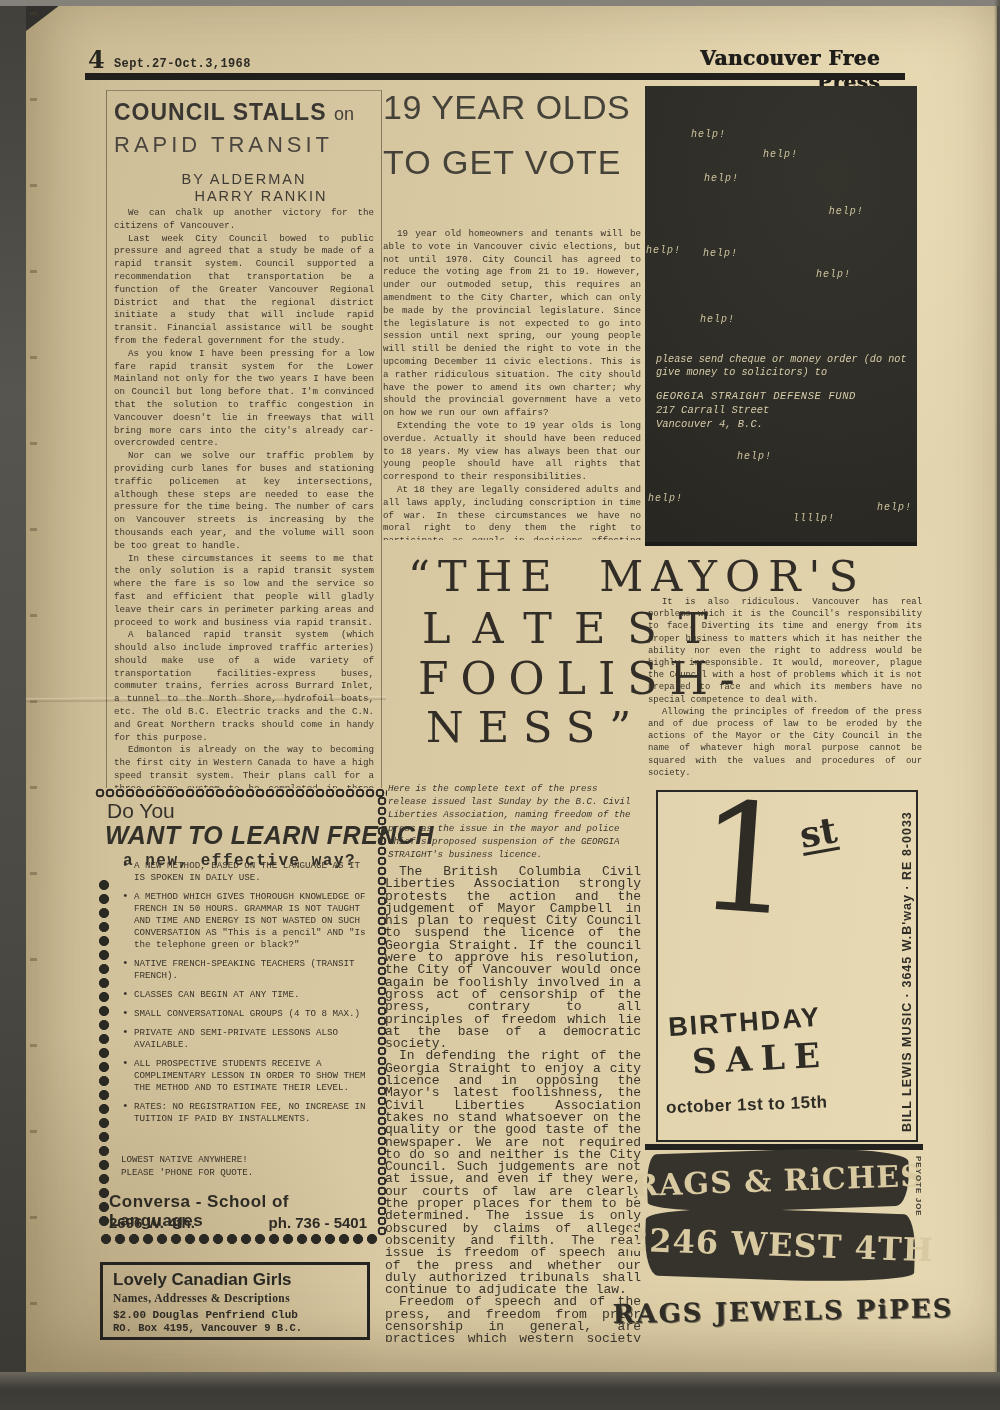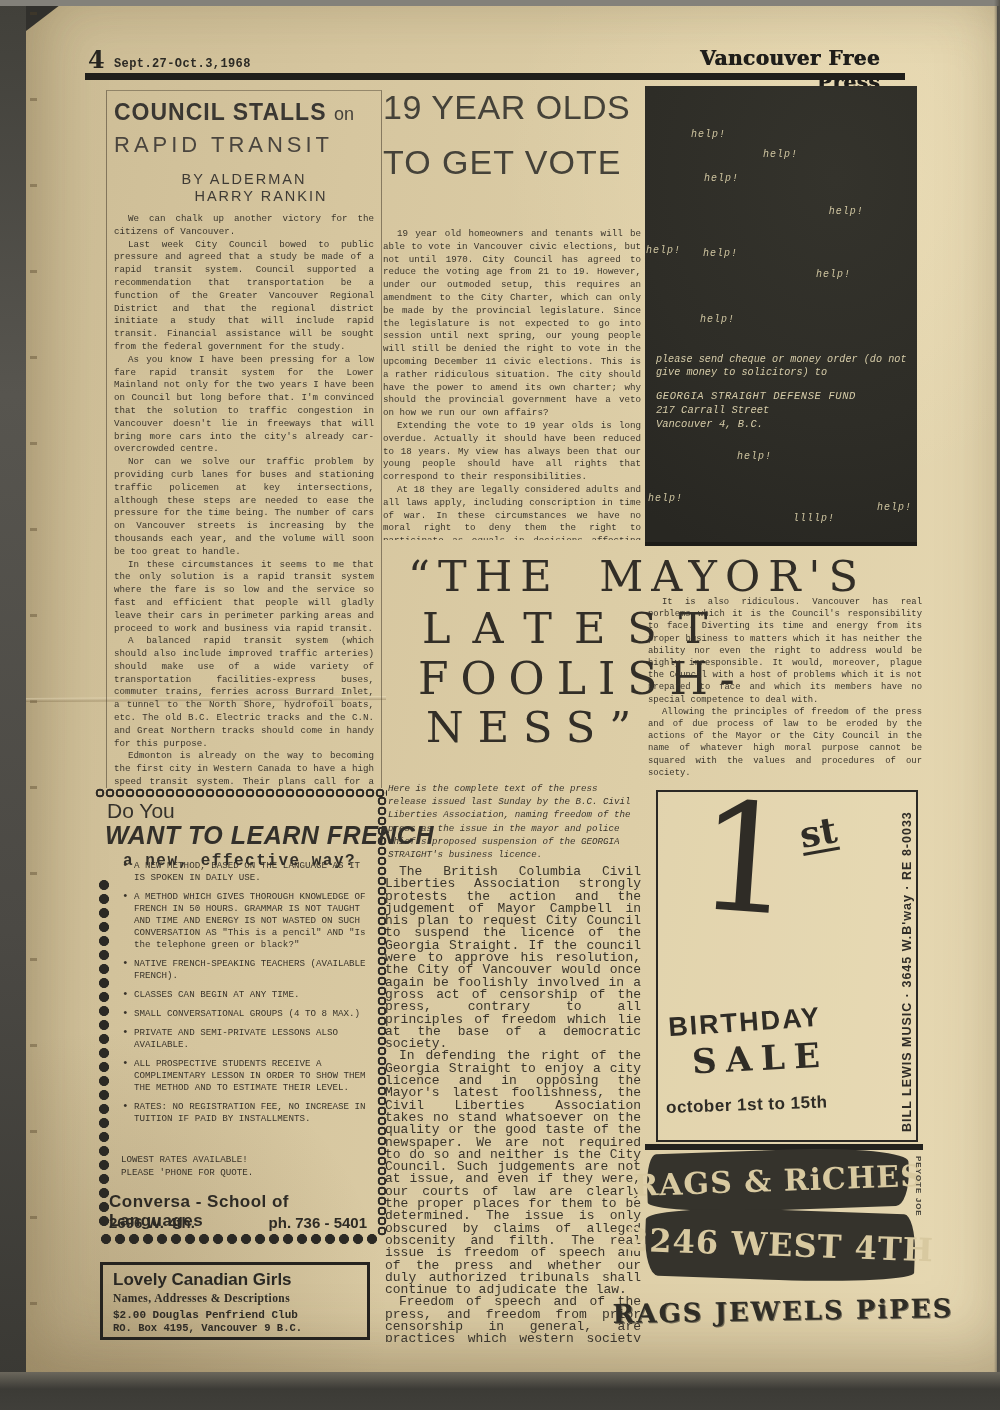--- a/index.html
+++ b/index.html
@@ -44,21 +44,21 @@
   .art-transit{position:absolute;left:106px;top:90px;width:276px;height:698px;overflow:hidden;
     border-left:1px solid rgba(70,60,45,.55);border-right:1px solid rgba(70,60,45,.55);
     border-top:1px solid rgba(70,60,45,.45);padding:8px 7px 0;box-sizing:border-box;}
   .t-h1{font:700 23px/26px "Liberation Sans",sans-serif;color:#3a3732;letter-spacing:1px;}
   .t-h1 .suffix{font:400 18px "Liberation Sans",sans-serif;color:#45413a;letter-spacing:0;}
   .t-h2{margin-top:7px;font:400 22px/26px "Liberation Sans",sans-serif;letter-spacing:4px;color:#4a453e;}
   .t-by1{margin-top:13px;text-align:center;font:400 14.5px/17px "Liberation Sans",sans-serif;
     letter-spacing:2px;color:#3f3b35;}
   .t-by2{text-align:center;padding-left:34px;font:400 14.5px/17px "Liberation Sans",sans-serif;
     letter-spacing:2px;color:#3f3b35;}
-  .t-body{margin-top:8px;}
+  .t-body{margin-top:2px;}
 
   
   .vh1{position:absolute;left:383px;top:88px;font:400 34px/38px "Liberation Sans",sans-serif;
     color:#454239;letter-spacing:.5px;}
   .vh2{position:absolute;left:383px;top:143px;font:400 34px/38px "Liberation Sans",sans-serif;
     color:#454239;letter-spacing:1px;}
   .v-body{position:absolute;left:383px;top:228px;width:258px;height:312px;overflow:hidden;}
 
   
   .help-box{position:absolute;left:645px;top:86px;width:272px;height:456px;
@@ -253,28 +253,28 @@
     <div class="chain-v"></div>
     <div class="dots-v"></div>
     <div class="dots-h"></div>
     <div class="f-line1">Do You</div>
     <div class="f-line2">WANT TO LEARN FRENCH</div>
     <div class="f-line3">a new, effective way?</div>
     <ul class="f-bullets">
 
     <li>A NEW METHOD, BASED ON THE LANGUAGE AS IT IS SPOKEN IN DAILY USE.</li>
         <li>A METHOD WHICH GIVES THOROUGH KNOWLEDGE OF FRENCH IN 50 HOURS. GRAMMAR IS NOT TAUGHT AND TIME AND ENERGY IS NOT WASTED ON SUCH CONVERSATION AS "This is a pencil" AND "Is the telephone green or black?"</li>
-        <li>NATIVE FRENCH-SPEAKING TEACHERS (AVAILABLE FRENCH).</li>
+        <li>NATIVE FRENCH-SPEAKING TEACHERS (TRANSIT FRENCH).</li>
         <li>CLASSES CAN BEGIN AT ANY TIME.</li>
         <li>SMALL CONVERSATIONAL GROUPS (4 TO 8 MAX.)</li>
         <li>PRIVATE AND SEMI-PRIVATE LESSONS ALSO AVAILABLE.</li>
         <li>ALL PROSPECTIVE STUDENTS RECEIVE A COMPLIMENTARY LESSON IN ORDER TO SHOW THEM THE METHOD AND TO ESTIMATE THEIR LEVEL.</li>
         <li>RATES: NO REGISTRATION FEE, NO INCREASE IN TUITION IF PAID BY INSTALLMENTS.</li>
       </ul>
-    <div class="f-closing" style="position:absolute;left:26px;top:366px;">LOWEST RATES AVAILABLE!</div>
+    <div class="f-closing" style="position:absolute;left:26px;top:366px;">LOWEST NATIVE ANYWHERE!</div>
     <div class="f-closing" style="position:absolute;left:26px;top:379px;">PLEASE 'PHONE FOR QUOTE.</div>
     <div class="f-school">Conversa - School of Languages</div>
     <div class="f-addr">
       <span>2696 W. 4th.</span>
       <span>ph. 736 - 5401</span>
     </div>
   </div>
 
   <div class="pen-ad">
     <div class="pen-title">Lovely Canadian Girls</div>

